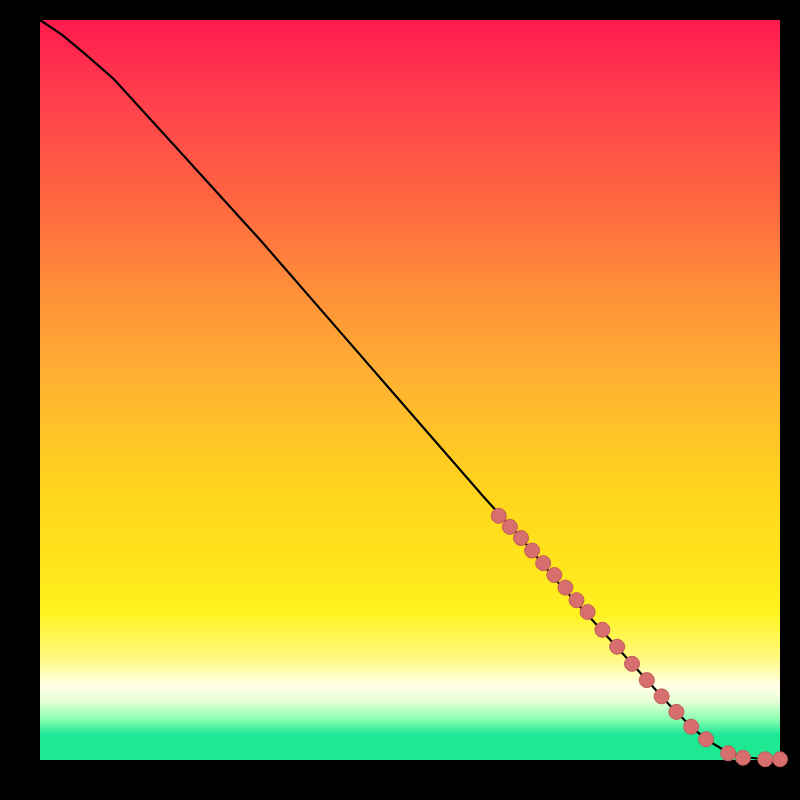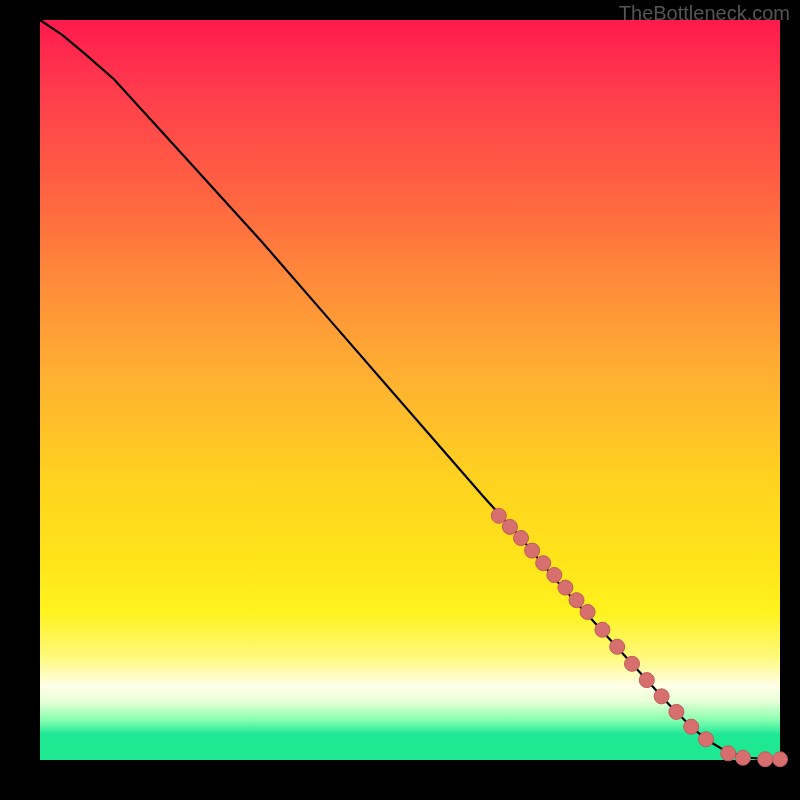--- a/index.html
+++ b/index.html
@@ -90,15 +90,14 @@
           <circle cx="666.00" cy="719.28" r="7.5" fill="#d86f6f" stroke="#c15a5a" stroke-width="1"></circle>
           <circle cx="688.20" cy="733.34" r="7.5" fill="#d86f6f" stroke="#c15a5a" stroke-width="1"></circle>
           <circle cx="703.00" cy="737.78" r="7.5" fill="#d86f6f" stroke="#c15a5a" stroke-width="1"></circle>
           <circle cx="725.20" cy="739.26" r="7.5" fill="#d86f6f" stroke="#c15a5a" stroke-width="1"></circle>
           <circle cx="740.00" cy="739.26" r="7.5" fill="#d86f6f" stroke="#c15a5a" stroke-width="1"></circle>
         </g>
     </svg>
 
   </div>
 
-  <div class="watermark">TheBottleneck.com</div>
 
 </div>
 
 </body></html>

